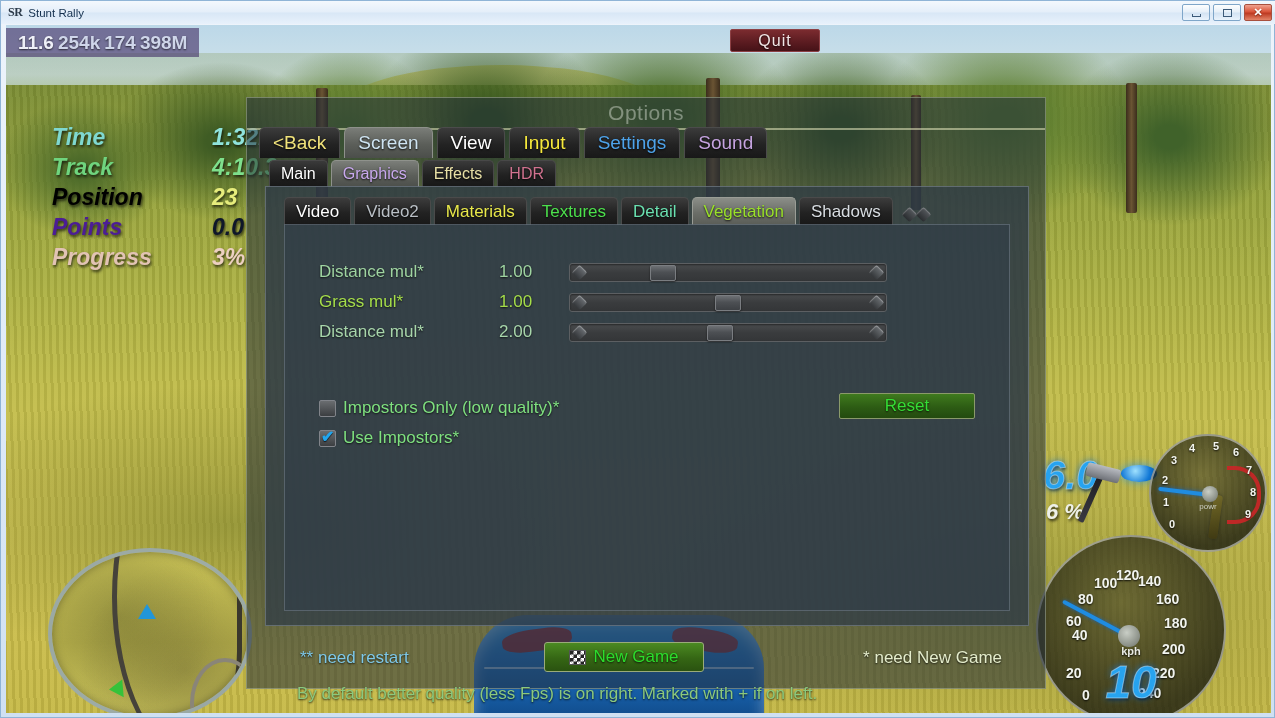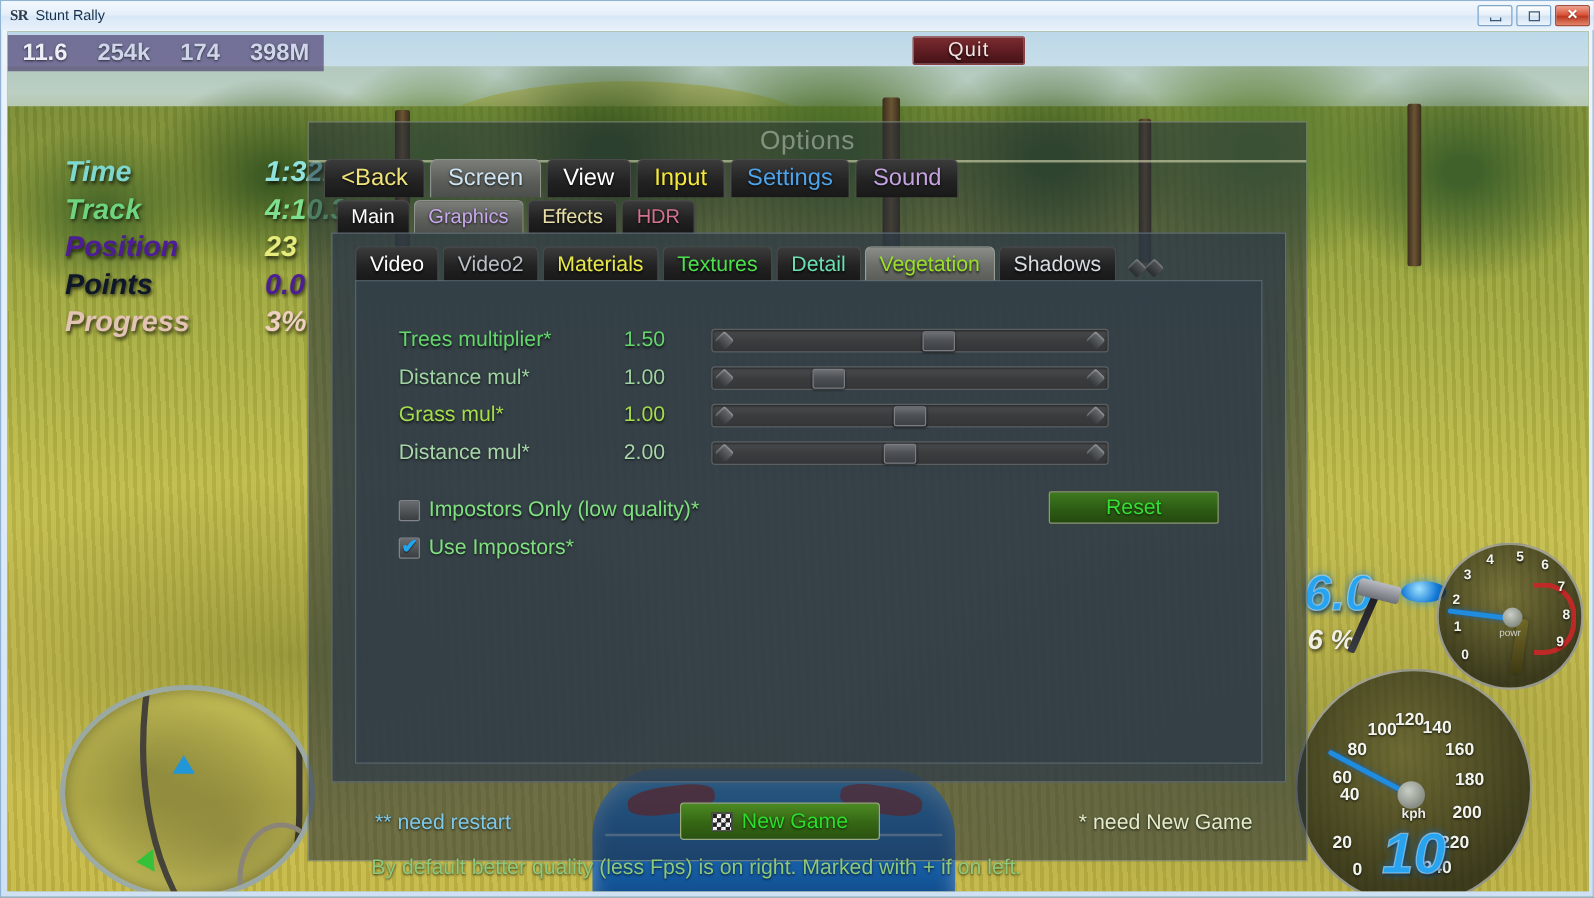--- a/index.html
+++ b/index.html
@@ -83,21 +83,21 @@
   .car .red1 { position:absolute; left:28px; top:14px; width:70px; height:22px;
     background:rgba(150,30,30,.75); border-radius:40%; transform:rotate(-8deg); }
   .car .red2 { position:absolute; right:26px; top:14px; width:66px; height:22px;
     background:rgba(150,30,30,.7); border-radius:40%; transform:rotate(9deg); }
   .car .wline { position:absolute; left:10px; top:52px; width:270px; height:2px;
     background:rgba(255,255,255,.45); border-radius:2px; }
 
   
   .statsbar {
     position:absolute; left:0; top:3px; height:29px; padding:0 12px;
-    background:rgba(74,58,110,.66); display:flex; align-items:center; gap:24px;
+    background:rgba(74,58,110,.66); display:flex; align-items:center; gap:4px;
   }
   .statsbar span { color:#cfd6ea; font-size:19px; font-weight:bold;
     font-family:"Liberation Sans", sans-serif; text-shadow:0 1px 2px rgba(0,0,0,.65); }
   .statsbar span.first { color:#eef0f8; }
 
   .quitbtn {
     position:absolute; left:724px; top:4px; width:90px; height:23px;
     background:linear-gradient(#7b2b2f,#5a1b20 60%,#451217);
     border:1px solid #8c4044; border-radius:2px;
     display:flex; align-items:center; justify-content:center;
@@ -383,26 +383,26 @@
     <div class="hudlist">
       <div class="hudrow">
         <div class="k" style="color:#7fd8d0">Time</div>
         <div class="v" style="color:#8fe3dc">1:32.7</div>
       </div>
       <div class="hudrow">
         <div class="k" style="color:#6fd47e">Track</div>
         <div class="v" style="color:#7ee08c">4:10.3</div>
       </div>
       <div class="hudrow">
-        <div class="k" style="color:#4c1d95">Position</div>
+        <div class="k" style="color:#000000">Position</div>
         <div class="v" style="color:#e6ec7c">23</div>
       </div>
       <div class="hudrow">
-        <div class="k" style="color:#0f172a">Points</div>
-        <div class="v" style="color:#4c1d95">0.0</div>
+        <div class="k" style="color:#4c1d95">Points</div>
+        <div class="v" style="color:#0f172a">0.0</div>
       </div>
       <div class="hudrow">
         <div class="k" style="color:#e2c3b4">Progress</div>
         <div class="v" style="color:#edd0c2">3%</div>
       </div>
     </div>
 
     <div class="minimap">
       <div class="mm-road" style="left:-40px;top:-70px;width:230px;height:300px;border:5px solid #3a372d;background:transparent;border-radius:60% 40% 50% 55%;"></div>
       <div class="mm-road" style="left:60px;top:-120px;width:170px;height:330px;border:5px solid #45423a;background:transparent;border-radius:50%;"></div>
@@ -520,29 +520,20 @@
           <div class="itab-arrows">
             <div class="dia"></div>
             <div class="dia"></div>
           </div>
         </div>
 
         <div class="content">
 
           <div class="rows">
 
-            <div class="row">
-              <div class="rlabel" style="color:#63d76b">Trees multiplier*</div>
-              <div class="rvalue" style="color:#63d76b">1.50</div>
-              <div class="slider">
-                <div class="sl-arrow l"></div>
-                <div class="sl-arrow r"></div>
-                <div class="sl-thumb" style="left:168px;"></div>
-              </div>
-            </div>
 
             <div class="row">
               <div class="rlabel" style="color:#9fd4a1">Distance mul*</div>
               <div class="rvalue" style="color:#9fd4a1">1.00</div>
               <div class="slider">
                 <div class="sl-arrow l"></div>
                 <div class="sl-arrow r"></div>
                 <div class="sl-thumb" style="left:80px;"></div>
               </div>
             </div>

